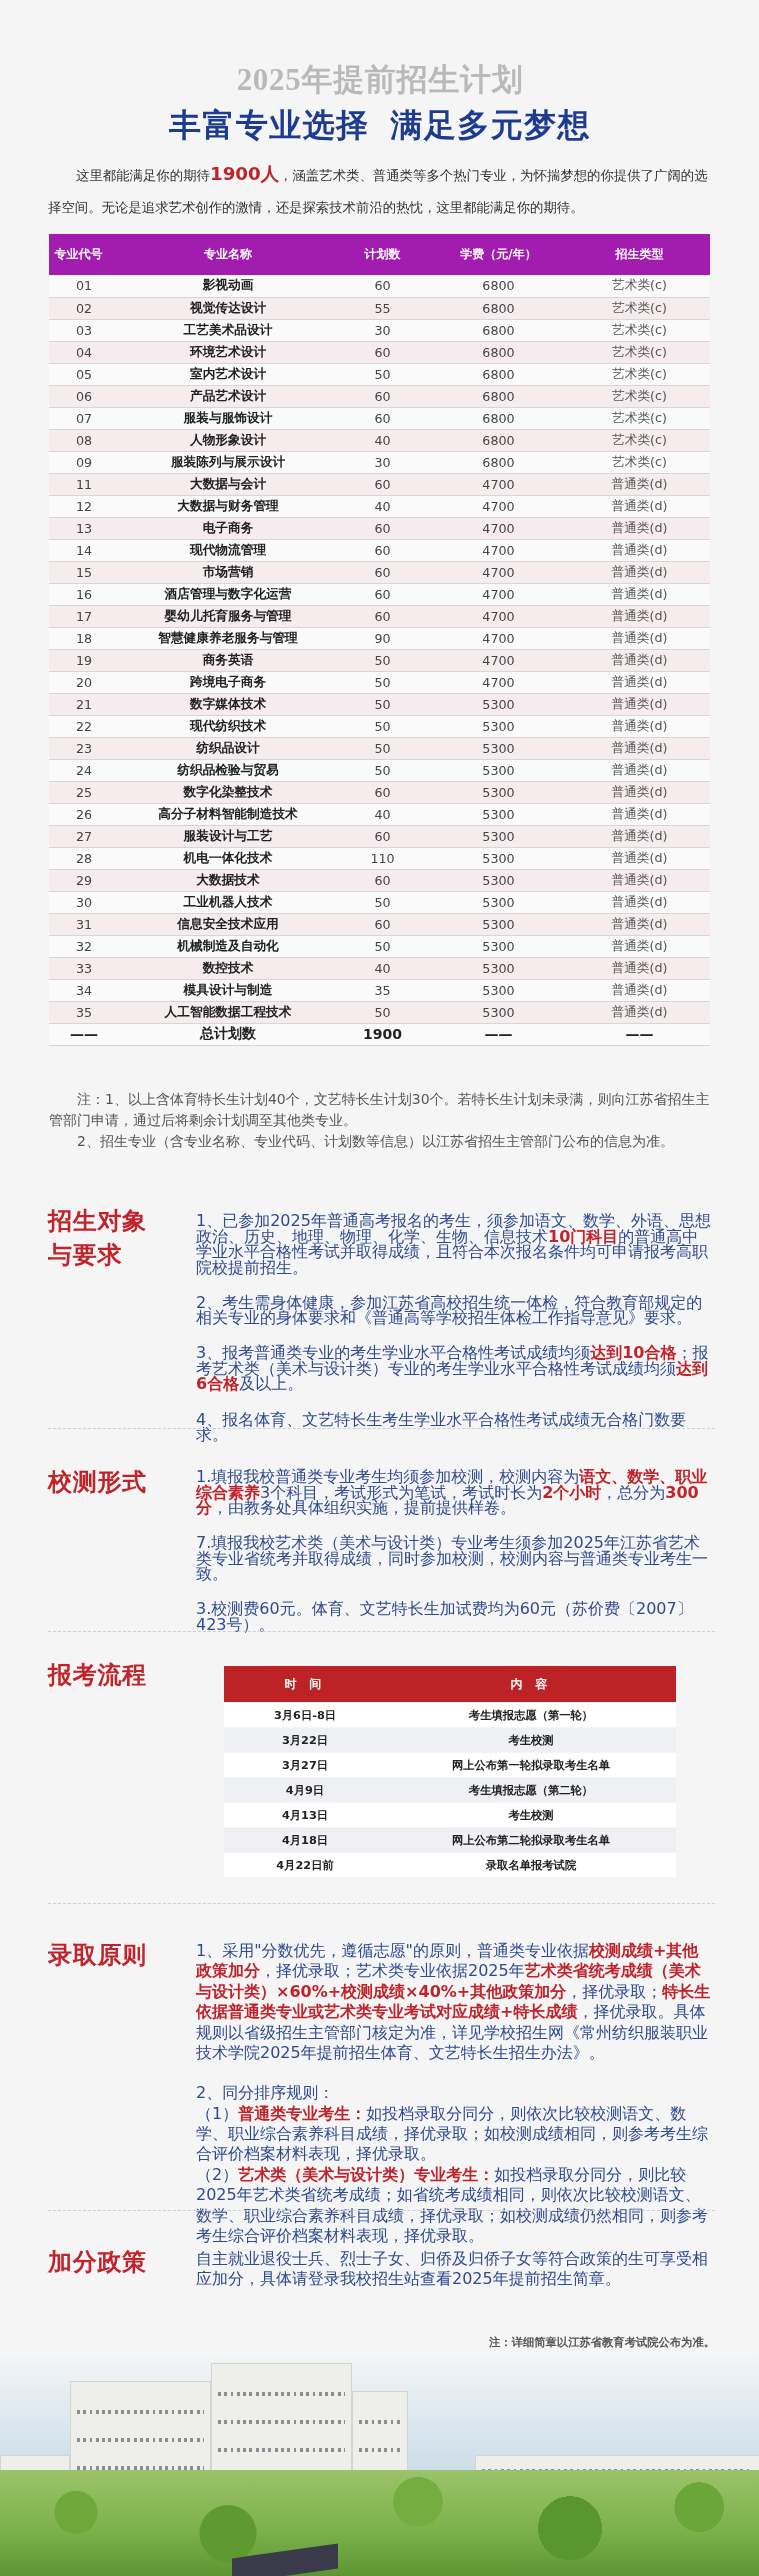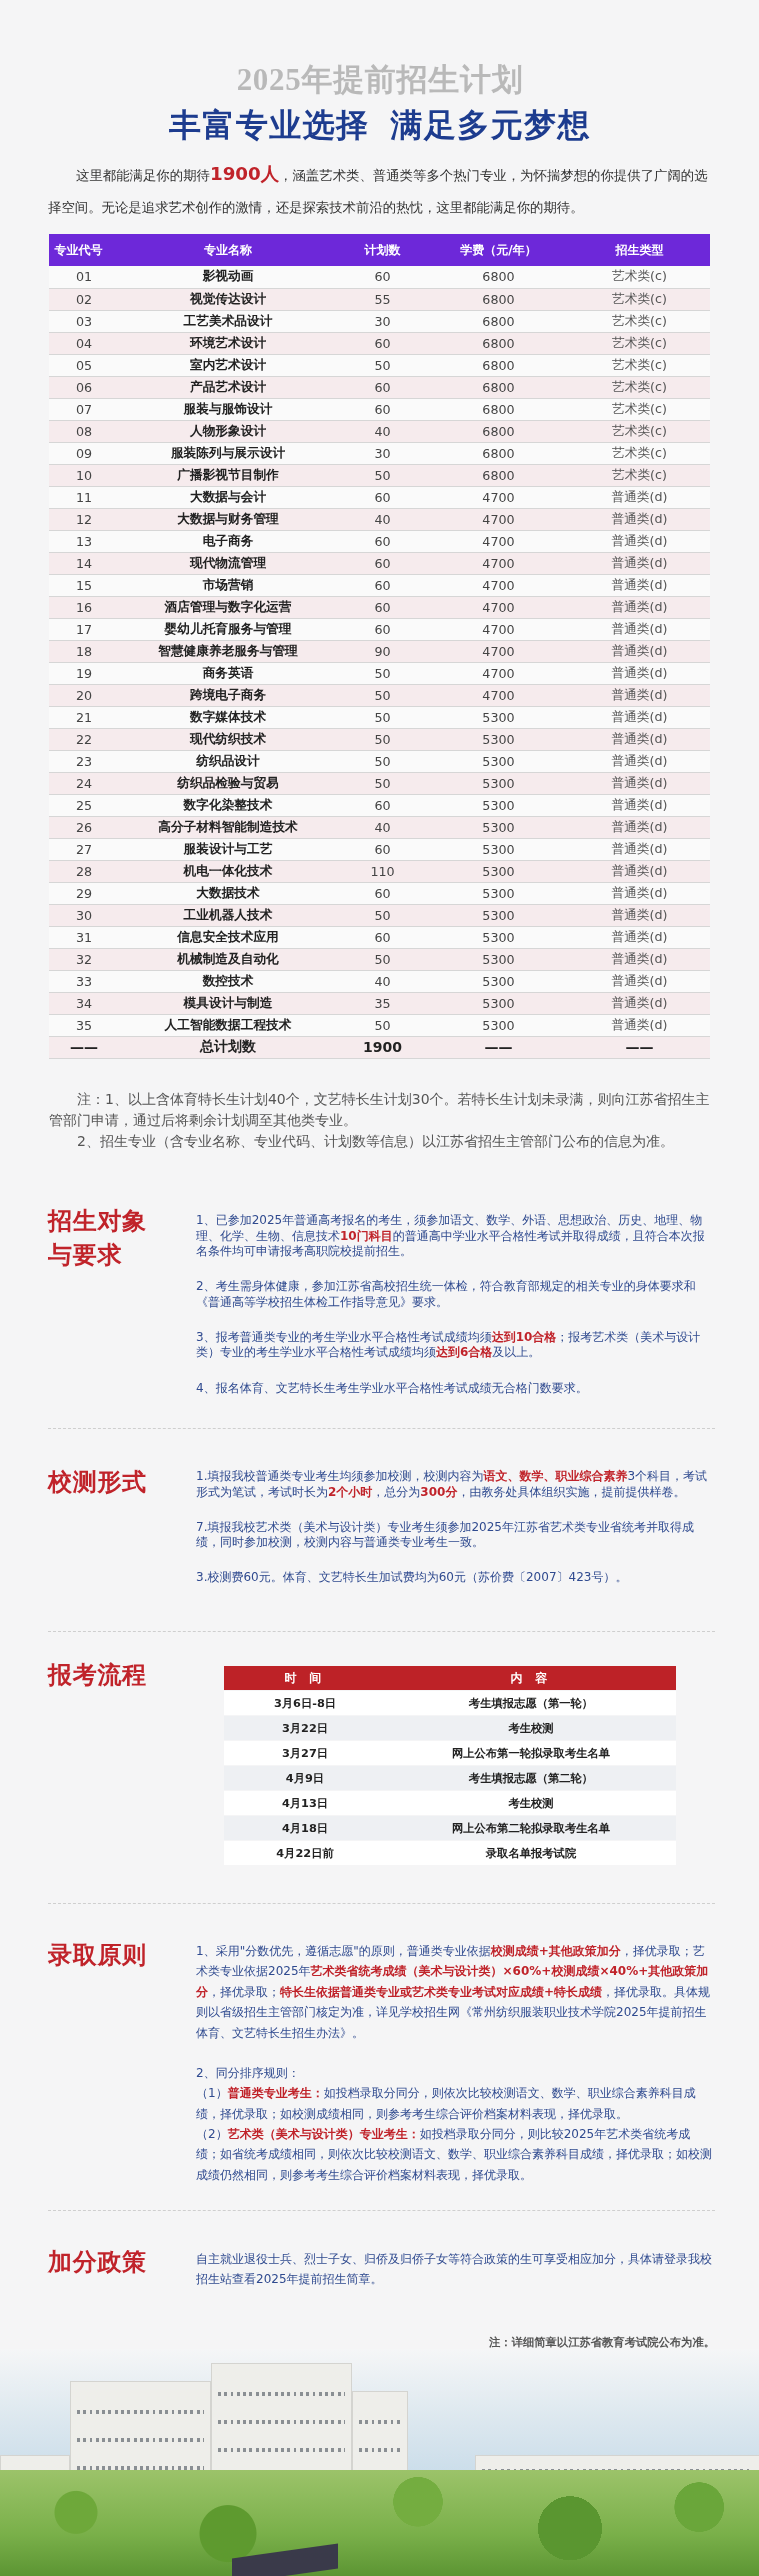--- a/index.html
+++ b/index.html
@@ -7,47 +7,47 @@
   body { font-family: "DejaVu Sans", "Liberation Sans", sans-serif; color: #333; position: relative; height: 2576px; overflow: hidden; }
 
   .hero-title { position: absolute; top: 59px; left: 0; width: 760px; text-align: center; font-size: 31px; font-weight: bold; color: #b9b9b9; letter-spacing: 0.7px; font-family: Liberation Serif, serif; }
   .hero-sub { position: absolute; top: 104px; left: 0; width: 760px; text-align: center; font-size: 32px; font-weight: bold; color: #1d3c8f; letter-spacing: 1.4px; }
   .hero-sub .gap { display: inline-block; width: 21px; }
 
   .intro { position: absolute; top: 158px; left: 48px; width: 661px; font-size: 13.4px; line-height: 32px; color: #333; text-indent: 28px; }
   .intro .hl { color: #c0232a; font-weight: bold; font-size: 18.3px; }
 
   .major-table { position: absolute; top: 234px; left: 49px; width: 661px; border-collapse: collapse; font-size: 12.7px; }
-  .major-table thead tr { background: #6d28d9; color: #fff; height: 32px; margin-left: 16px; }
+  .major-table thead tr { background: #a21caf; color: #fff; height: 41px; margin-left: 16px; }
   .major-table th { font-weight: bold; font-size: 12px; }
   .major-table th.c0 { text-align: left; padding-left: 5.6px; }
   .major-table td { height: 22px; text-align: center; color: #444; border-bottom: 0.7px solid #d6d6d6; }
   .major-table tbody tr:nth-child(even) { background: #f6ebed; }
   .major-table tbody tr:nth-child(odd) { background: #fafafa; }
   .major-table td.name { font-weight: bold; color: #222; }
   .major-table td.type { color: #555; }
   .major-table .c0 { width: 70px; }
   .major-table .c1 { width: 218px; }
   .major-table .c2 { width: 91px; }
   .major-table .c3 { width: 141px; }
   .major-table .c4 { width: 141px; }
   .major-table tr.total td { font-weight: bold; font-size: 14px; color: #222; }
 
   .table-notes { position: absolute; top: 1089px; left: 49px; width: 661px; font-size: 14px; line-height: 21px; color: #555; }
   .table-notes p.n1 { text-indent: 28px; }
   .table-notes p.n2 { padding-left: 28px; }
   .sec-title { position: absolute; left: 48px; font-size: 24px; font-weight: bold; color: #c0232a; line-height: 34px; letter-spacing: 0.7px; }
-  .sec-body { position: absolute; left: 196px; width: 518px; font-size: 12px; line-height: 15.5px; color: #2f4a8f; }
+  .sec-body { position: absolute; left: 196px; width: 518px; font-size: 16px; line-height: 15.5px; color: #2f4a8f; }
   .sec-body p { margin-bottom: 19.7px; }
   .red { color: #c0232a; font-weight: bold; }
 
   .divider { position: absolute; left: 48px; width: 667px; border-top: 1.4px dashed #cfcfcf; }
 
   .flow-table { position: absolute; left: 224px; top: 1665px; width: 452px; border-collapse: separate; border-spacing: 0 1.4px; font-size: 11.3px; font-weight: bold; color: #222; }
-  .flow-table thead tr { background: #bd2227; color: #fff; height: 24px; }
+  .flow-table thead tr { background: #bd2227; color: #fff; height: 36px; }
   .flow-table th { font-size: 12px; letter-spacing: 4.2px; }
   .flow-table td { height: 24px; text-align: center; }
   .flow-table tbody tr:nth-child(odd) { background: #ffffff; }
   .flow-table tbody tr:nth-child(even) { background: #eef0f3; }
   .flow-table .t { width: 162px; }
 
   .footer-note { position: absolute; top: 2335px; right: 45px; font-size: 11.3px; color: #555; font-weight: bold; }
 
   .campus { position: absolute; top: 2349px; left: 0; width: 760px; height: 227px; overflow: hidden;
     background: linear-gradient(to bottom, #f5f6f7 0%, #dde8ef 30%, #c7dbe9 60%, #b7d0e3 100%); }
@@ -142,27 +142,20 @@
         <td class="c4 type">艺术类(c)</td>
       </tr>
       <tr>
         <td class="c0">09</td>
         <td class="c1 name">服装陈列与展示设计</td>
         <td class="c2">30</td>
         <td class="c3">6800</td>
         <td class="c4 type">艺术类(c)</td>
       </tr>
       <tr>
-        <td class="c0">10</td>
-        <td class="c1 name">广播影视节目制作</td>
-        <td class="c2">50</td>
-        <td class="c3">6800</td>
-        <td class="c4 type">艺术类(c)</td>
-      </tr>
-      <tr>
         <td class="c0">11</td>
         <td class="c1 name">大数据与会计</td>
         <td class="c2">60</td>
         <td class="c3">4700</td>
         <td class="c4 type">普通类(d)</td>
       </tr>
       <tr>
         <td class="c0">12</td>
         <td class="c1 name">大数据与财务管理</td>
         <td class="c2">40</td>

